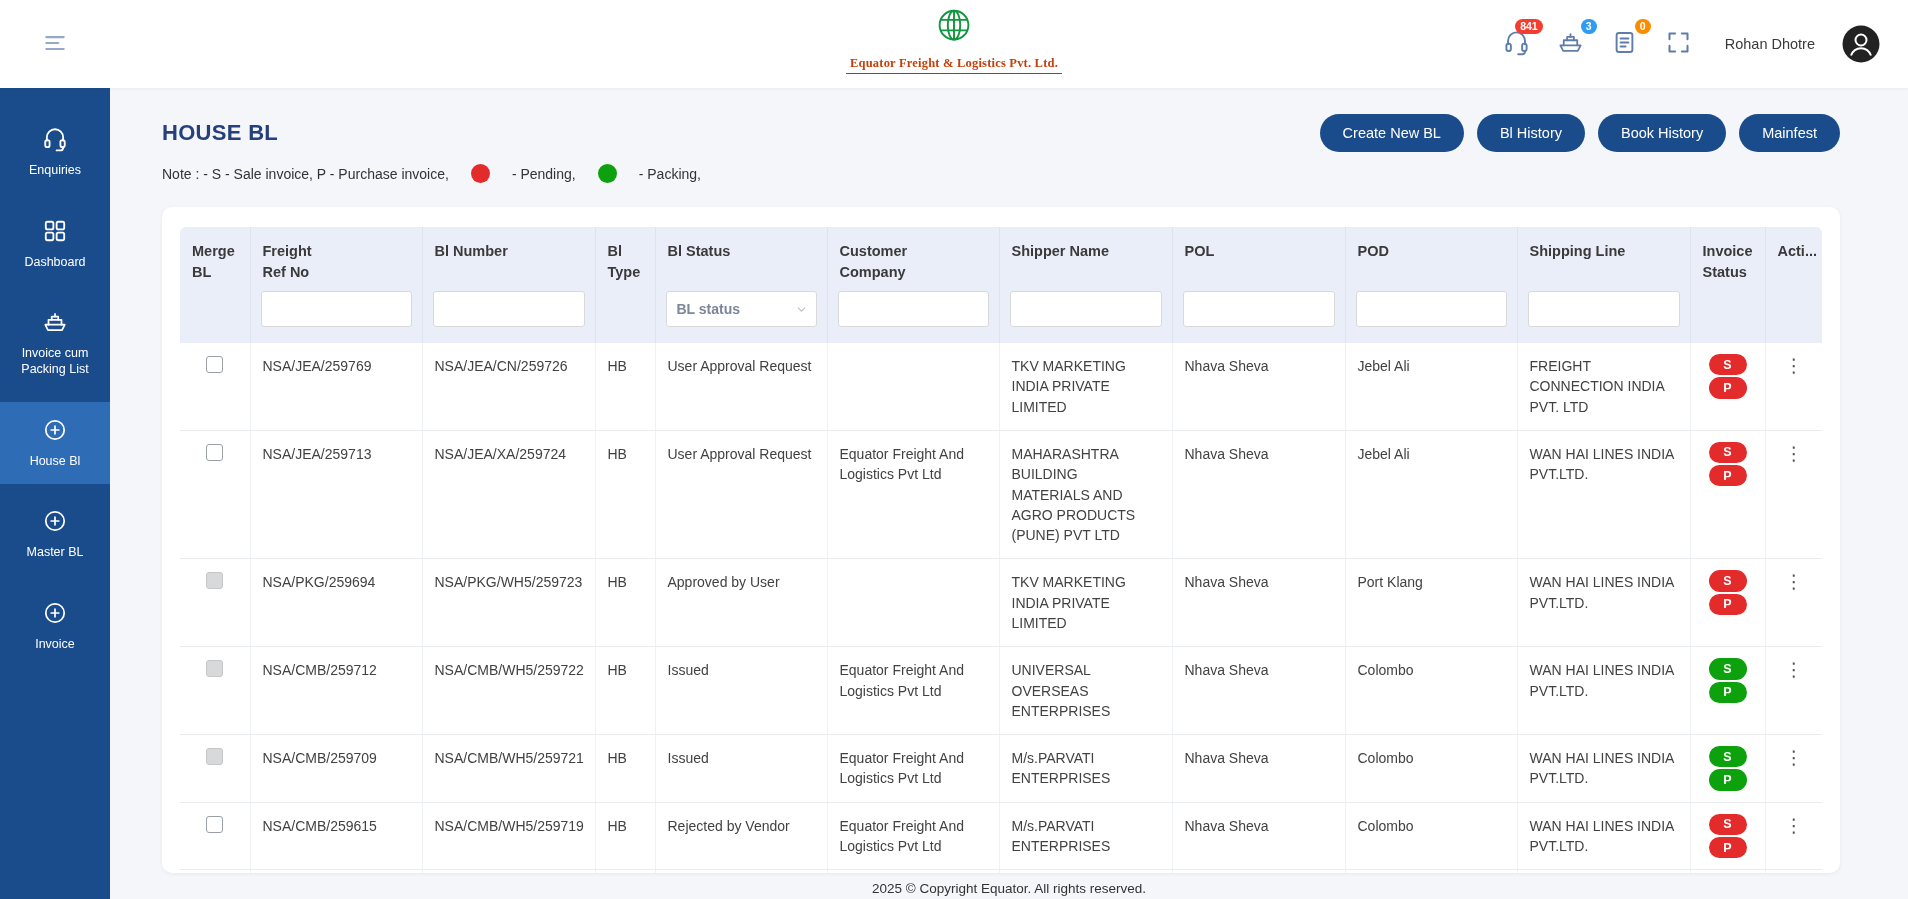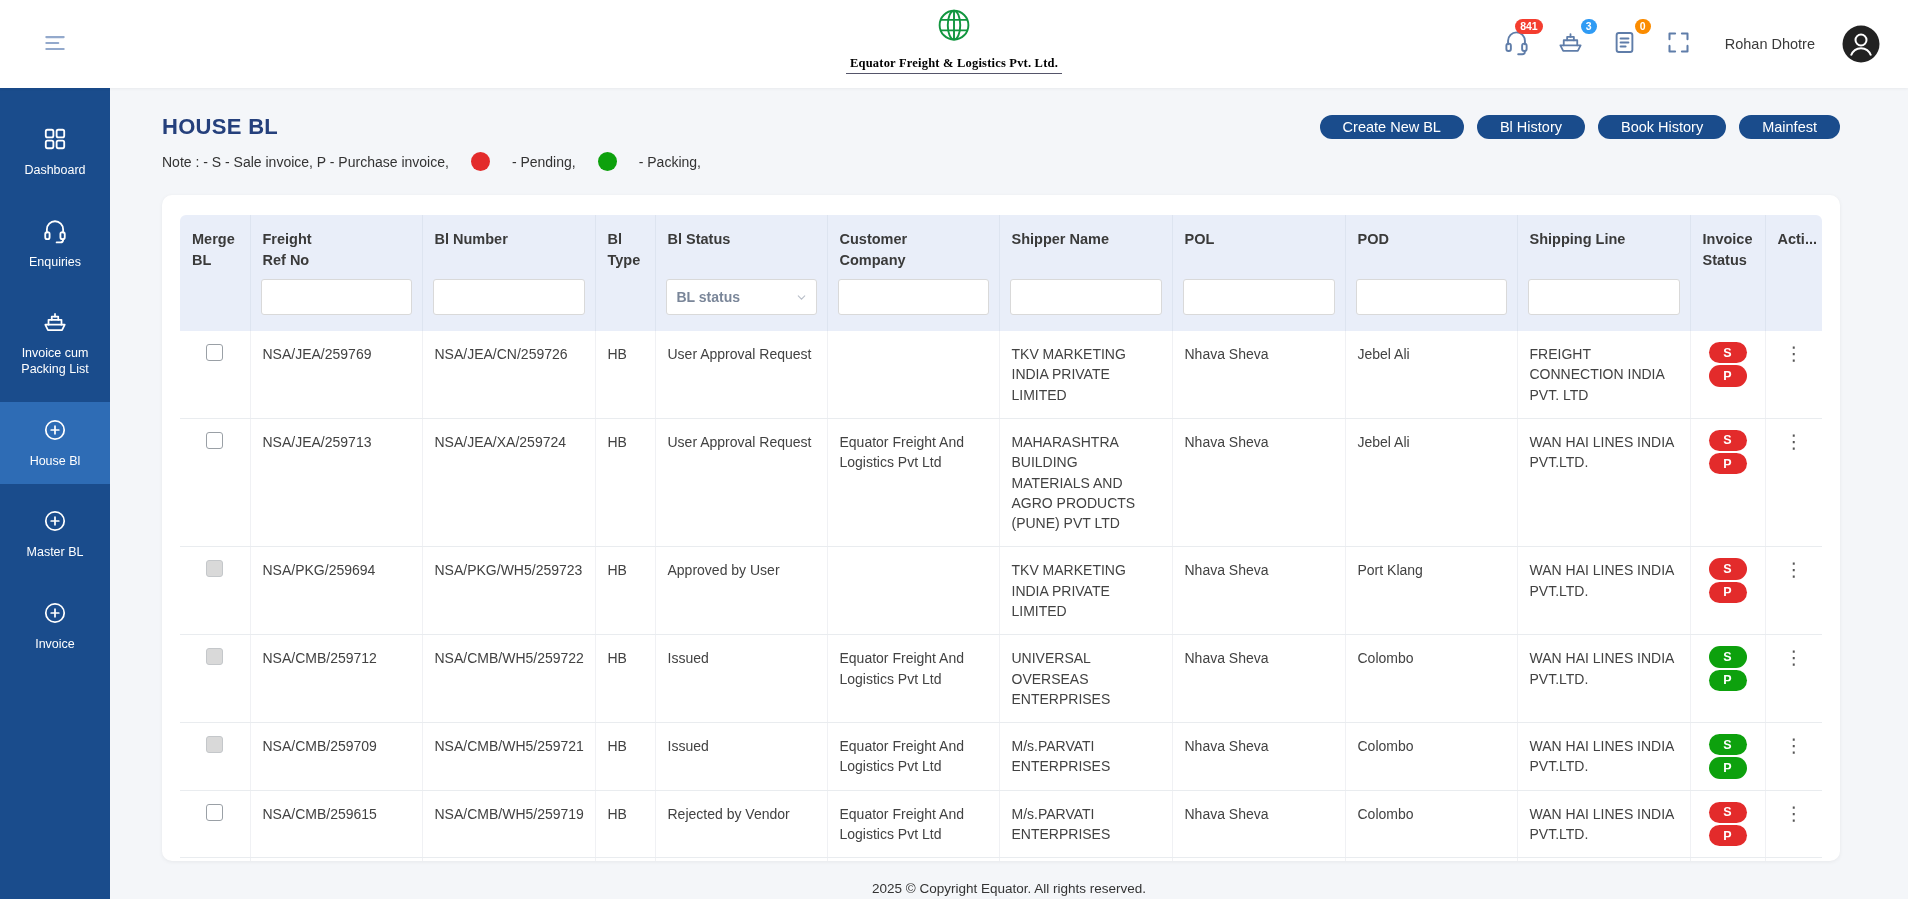--- a/index.html
+++ b/index.html
@@ -5,21 +5,21 @@
   * { margin:0; padding:0; box-sizing:border-box; }
   html,body { width:1908px; height:899px; overflow:hidden; font-family:"Liberation Sans", sans-serif; background:#fff; }
   .app { width:1908px; height:899px; display:flex; flex-direction:column; }
 
   
   .topbar { height:88px; background:#fff; position:relative; flex:0 0 auto; box-shadow:0 1px 3px rgba(0,0,0,.05); z-index:5; }
   .hamburger { position:absolute; left:42px; top:30px; color:#93a9cc; cursor:pointer; }
   .hamburger svg { width:26px; height:26px; }
   .logo { position:absolute; left:50%; transform:translateX(-50%); top:5px; text-align:center; }
   .logo svg { width:48px; height:46px; }
-  .logo-text { font-family:"Liberation Serif", serif; font-size:12.5px; font-weight:700; color:#000000; border-bottom:1.5px solid #55556a; padding:0 4px 2px; margin-top:1px; letter-spacing:.2px; }
+  .logo-text { font-family:"Liberation Serif", serif; font-size:12.5px; font-weight:700; color:#c2410c; border-bottom:1.5px solid #55556a; padding:0 4px 2px; margin-top:1px; letter-spacing:.2px; }
   .top-right { position:absolute; right:28px; top:0; height:100%; display:flex; align-items:center; gap:27px; }
   .hicon { position:relative; color:#5f7da9; cursor:pointer; display:inline-flex; }
   .hicon svg { width:27px; height:27px; }
   .badge { position:absolute; top:-10px; right:-13px; min-width:16px; padding:2.5px 5px; border-radius:9px; color:#fff; font-size:10.5px; font-weight:700; text-align:center; line-height:1; }
   .user-name { font-size:14.5px; color:#3a3a3a; margin-left:6px; cursor:pointer; }
   .avatar { display:inline-flex; cursor:pointer; }
   .avatar svg { width:38px; height:38px; }
 
   
   .body-row { flex:1; display:flex; min-height:0; }
@@ -27,21 +27,21 @@
   .side-item { display:flex; flex-direction:column; align-items:center; text-align:center; padding:15px 4px; margin:9px 0; cursor:pointer; }
   .side-item.active { background:#2e6cb5; }
   .side-item .icn { color:#fff; }
   .side-item .icn svg { width:26px; height:26px; }
   .side-label { font-size:12.5px; line-height:1.25; margin-top:7px; color:#fff; }
 
   .main { flex:1; background:#f4f6f9; position:relative; overflow:hidden; padding:26px 68px 0 52px; }
   .title-row { display:flex; justify-content:space-between; align-items:center; }
   h1.page-title { font-size:22px; font-weight:700; color:#25407c; letter-spacing:.3px; }
   .actions { display:flex; gap:13px; }
-  .pill-btn { background:#1a4c8c; color:#fff; border:none; border-radius:19px; height:24px; padding:0 23px; font-family:inherit; font-size:14.5px; font-weight:500; cursor:pointer; }
+  .pill-btn { background:#1a4c8c; color:#fff; border:none; border-radius:19px; height:38px; padding:0 23px; font-family:inherit; font-size:14.5px; font-weight:500; cursor:pointer; }
 
   .note { margin-top:12px; font-size:14px; color:#333; display:flex; align-items:center; gap:20px; }
   .dot { display:inline-block; width:19px; height:19px; border-radius:50%; margin:0 2px; }
   .dot.red { background:#e32b2b; }
   .dot.green { background:#0da10d; }
 
   .card { margin-top:24px; background:#fff; border-radius:10px; padding:20px 18px 8px; box-shadow:0 1px 4px rgba(0,0,0,.06); height:666px; overflow:hidden; }
 
   table { border-collapse:collapse; table-layout:fixed; width:1642px; }
   th.h-label { background:#e9eef9; text-align:left; vertical-align:top; padding:14px 12px 6px; font-size:14.5px; font-weight:700; color:#3a3a3a; white-space:pre-line; line-height:1.45; border-right:1px solid #dde4f0; }
@@ -129,36 +129,36 @@
             <path d="M9 30.5c2-5.2 6-7.3 10-7.3s8 2.1 10 7.3" fill="none" stroke="#fff" stroke-width="2"></path>
           </svg>
       </span>
     </div>
   </header>
 
   <div class="body-row">
     <aside class="sidebar">
       <nav id="sidebar-nav">
           <div class="side-item">
+            <span class="icn"><svg viewBox="0 0 24 24" fill="none" stroke="currentColor" stroke-width="1.7" stroke-linecap="round" stroke-linejoin="round">
+                <path d="M4.5 13.5v-3a7.5 7.5 0 0 1 15 0v3"></path>
+                <rect x="3" y="13" width="4" height="6.5" rx="1.8"></rect>
+                <rect x="17" y="13" width="4" height="6.5" rx="1.8"></rect>
+                <path d="M19.5 19.5v.5a2.5 2.5 0 0 1-2.5 2.5h-3.5"></path>
+              </svg></span>
+            <div class="side-label">Enquiries</div>
+          </div>
+          <div class="side-item">
             <span class="icn"><svg viewBox="0 0 24 24" fill="none" stroke="currentColor" stroke-width="1.7">
                 <rect x="3.5" y="3.5" width="7" height="7" rx="1.5"></rect>
                 <rect x="13.5" y="3.5" width="7" height="7" rx="1.5"></rect>
                 <rect x="3.5" y="13.5" width="7" height="7" rx="1.5"></rect>
                 <rect x="13.5" y="13.5" width="7" height="7" rx="1.5"></rect>
               </svg></span>
             <div class="side-label">Dashboard</div>
-          </div>
-          <div class="side-item">
-            <span class="icn"><svg viewBox="0 0 24 24" fill="none" stroke="currentColor" stroke-width="1.7" stroke-linecap="round" stroke-linejoin="round">
-                <path d="M4.5 13.5v-3a7.5 7.5 0 0 1 15 0v3"></path>
-                <rect x="3" y="13" width="4" height="6.5" rx="1.8"></rect>
-                <rect x="17" y="13" width="4" height="6.5" rx="1.8"></rect>
-                <path d="M19.5 19.5v.5a2.5 2.5 0 0 1-2.5 2.5h-3.5"></path>
-              </svg></span>
-            <div class="side-label">Enquiries</div>
           </div>
           <div class="side-item">
             <span class="icn"><svg viewBox="0 0 24 24" fill="none" stroke="currentColor" stroke-width="1.6" stroke-linecap="round" stroke-linejoin="round">
                 <path d="M3 14.5h18l-2.5 5h-13z"></path>
                 <path d="M6 14.5V10h12v4.5"></path>
                 <path d="M9 10V7h6v3"></path>
                 <path d="M12 4.5V7"></path>
               </svg></span>
             <div class="side-label">Invoice cum Packing List</div>
           </div>

